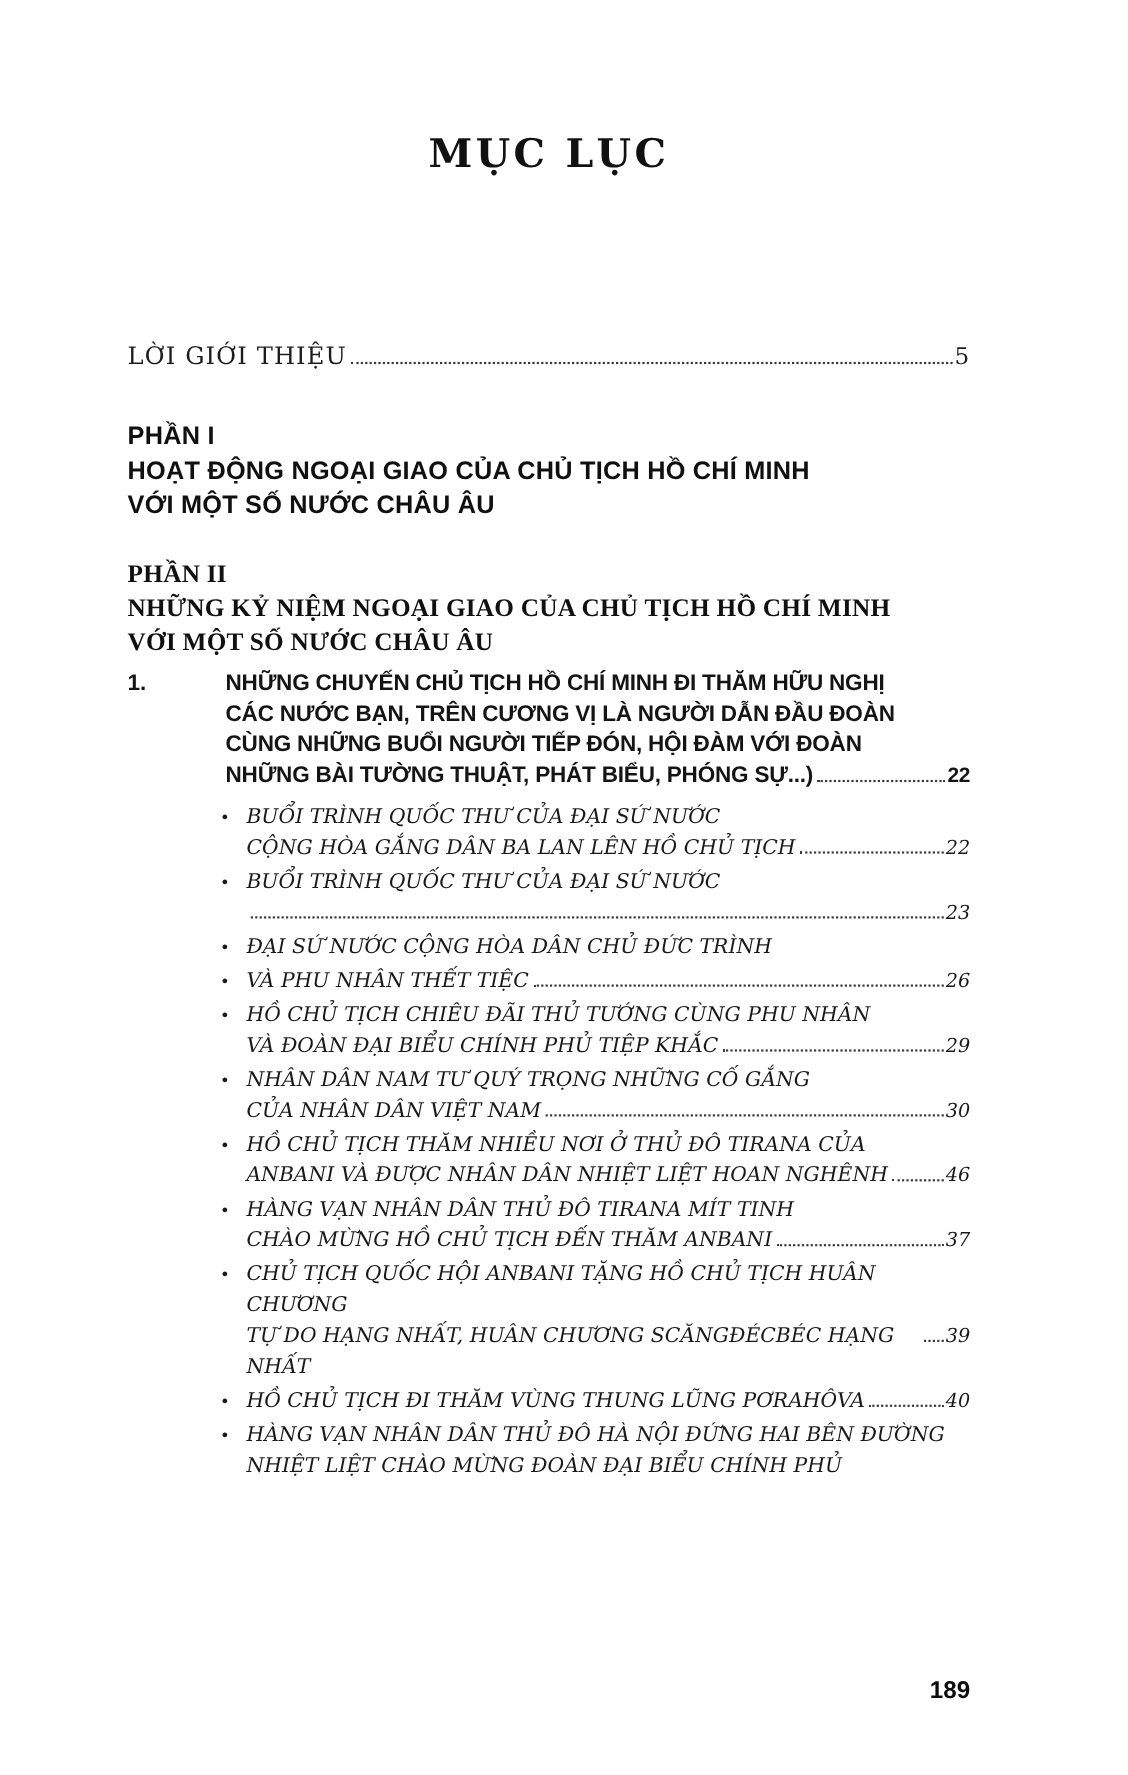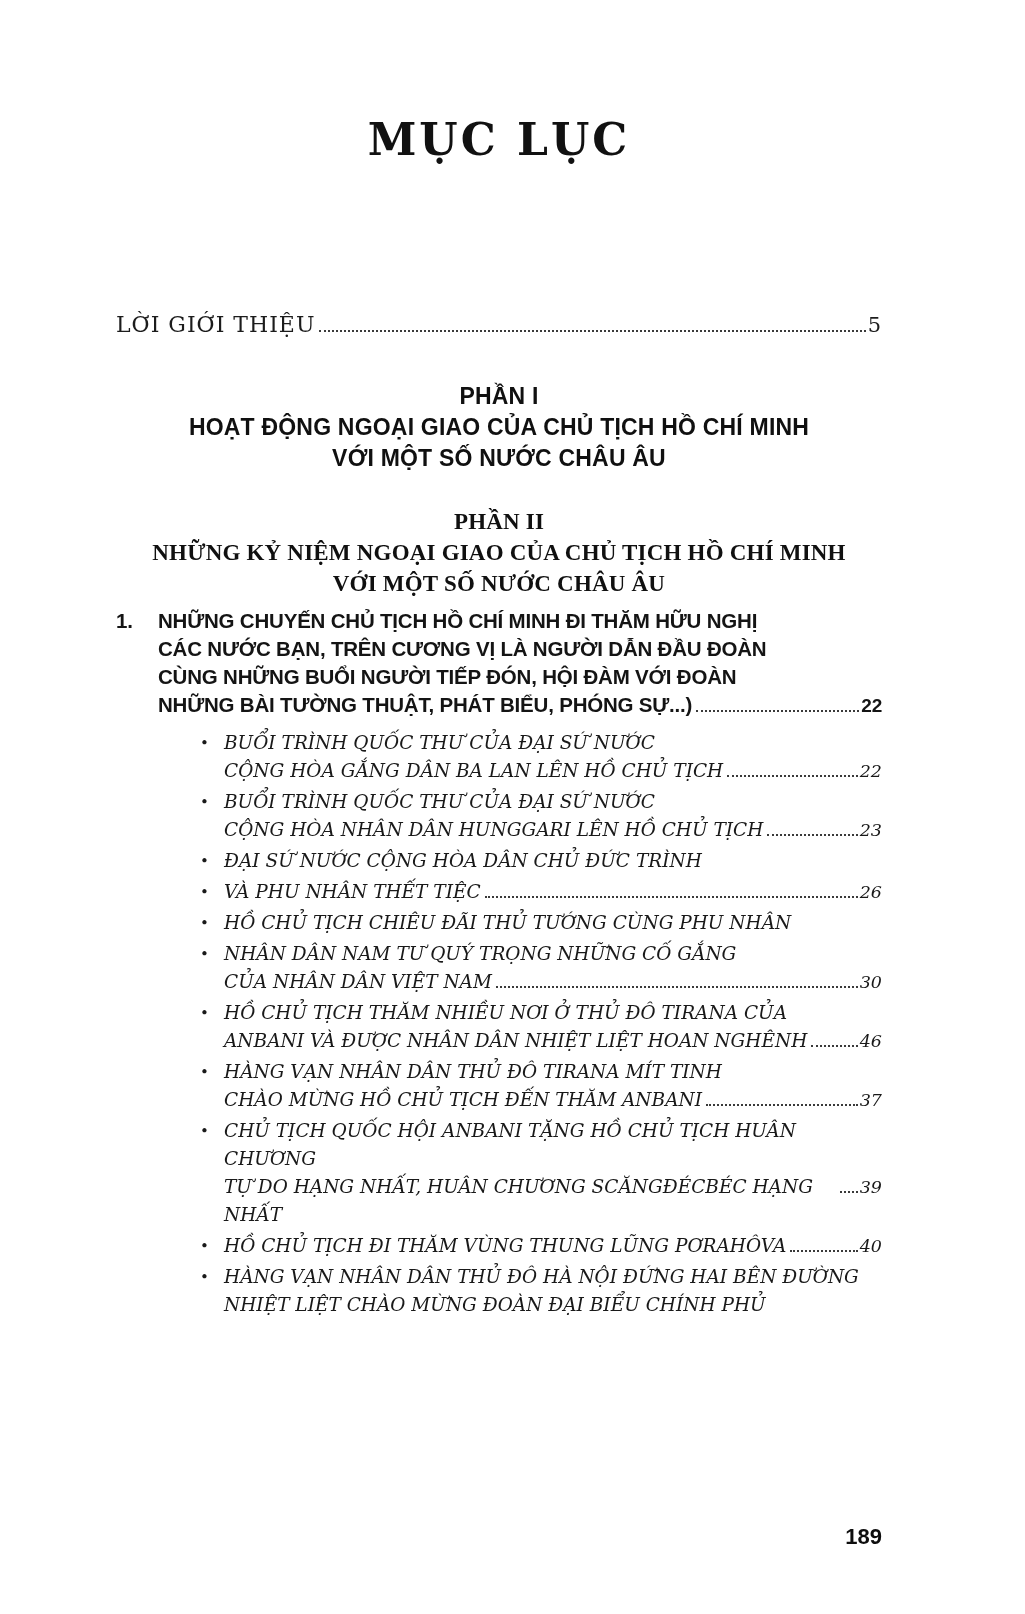--- a/index.html
+++ b/index.html
@@ -13,21 +13,21 @@
     overflow: hidden;
   }
   .page { position: relative; width: 1025px; height: 1614px; background: #fff; }
   .content { padding: 0 143px 0 116px; }
 
   .toc-title {
     margin-top: 116px;
     text-align: center;
     font-family: "DejaVu Serif", serif;
     font-weight: bold;
-    font-size: 44px;
+    font-size: 36px;
     letter-spacing: 3px;
     line-height: 48px;
     color: #111;
   }
 
   
   .leader-row { display: flex; align-items: baseline; }
   .dots {
     flex: 1 1 auto;
     min-width: 18px;
@@ -39,41 +39,40 @@
   .intro-row {
     margin-top: 148px;
     font-family: "DejaVu Serif", serif;
     font-size: 22px;
     letter-spacing: 1px;
     color: #1c1c1c;
   }
   .intro-row .pg { font-size: 21px; }
 
   .section-heading {
-    text-align: center;
     font-weight: bold;
     font-size: 23px;
     line-height: 31px;
     letter-spacing: 0.2px;
     color: #101010;
   }
   .section-heading.part1 { margin-top: 44px; }
   .section-heading.part2 { margin-top: 32px; font-family: Liberation Serif, serif; }
 
   .entry-num {
     display: flex;
     margin-top: 8px;
     font-weight: bold;
     font-size: 20.5px;
     line-height: 28px;
     letter-spacing: -0.2px;
     color: #141414;
   }
   .entry-num .num { flex: 0 0 42px; }
-  .entry-num .num-body { flex: 1 1 auto; }
+  .entry-num .num-body { flex: 1 1 auto; margin-left: 47px; }
   .entry-num .pg { font-size: 19px; }
 
   .bullets { margin-top: 9px; }
   .bullet {
     display: flex;
     padding-left: 84px;
     margin-top: 3px;
     font-family: "DejaVu Serif", serif;
     font-style: italic;
     font-size: 18.5px;
@@ -150,21 +149,20 @@
             <span class="pg">22</span>
           </div>
         </div>
       </div>
 
       <div class="bullet">
         <span class="b-mark">•</span>
         <div class="b-body">
           <div>BUỔI TRÌNH QUỐC THƯ CỦA ĐẠI SỨ NƯỚC</div>
           <div class="leader-row">
-            <span>CỘNG HÒA NHÂN DÂN HUNGGARI LÊN HỒ CHỦ TỊCH</span>
             <span class="dots"></span>
             <span class="pg">23</span>
           </div>
         </div>
       </div>
 
       <div class="bullet">
         <span class="b-mark">•</span>
         <div class="b-body">
           <div>ĐẠI SỨ NƯỚC CỘNG HÒA DÂN CHỦ ĐỨC TRÌNH</div>
@@ -179,20 +177,25 @@
             <span class="dots"></span>
             <span class="pg">26</span>
           </div>
         </div>
       </div>
 
       <div class="bullet">
         <span class="b-mark">•</span>
         <div class="b-body">
           <div>HỒ CHỦ TỊCH CHIÊU ĐÃI THỦ TƯỚNG CÙNG PHU NHÂN</div>
+          <div class="leader-row">
+            <span>VÀ ĐOÀN ĐẠI BIỂU CHÍNH PHỦ TIỆP KHẮC</span>
+            <span class="dots"></span>
+            <span class="pg">29</span>
+          </div>
         </div>
       </div>
 
       <div class="bullet">
         <span class="b-mark">•</span>
         <div class="b-body">
           <div>NHÂN DÂN NAM TƯ QUÝ TRỌNG NHỮNG CỐ GẮNG</div>
           <div class="leader-row">
             <span>CỦA NHÂN DÂN VIỆT NAM</span>
             <span class="dots"></span>

